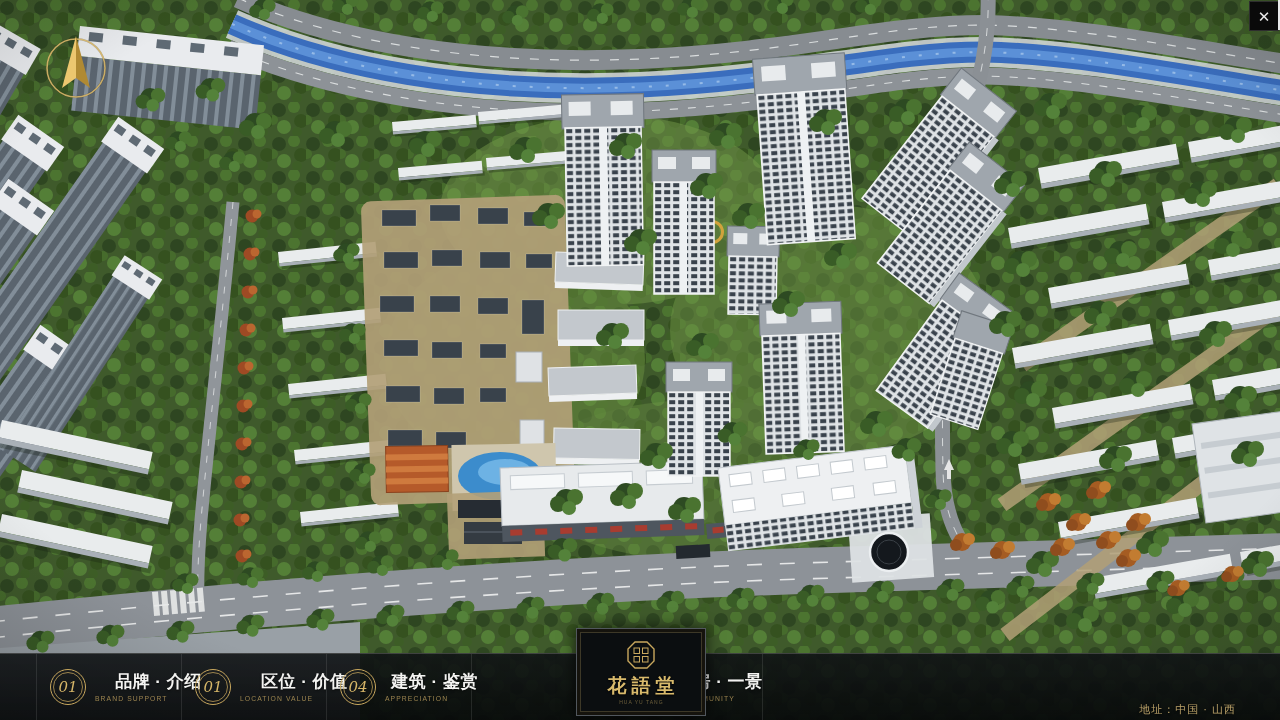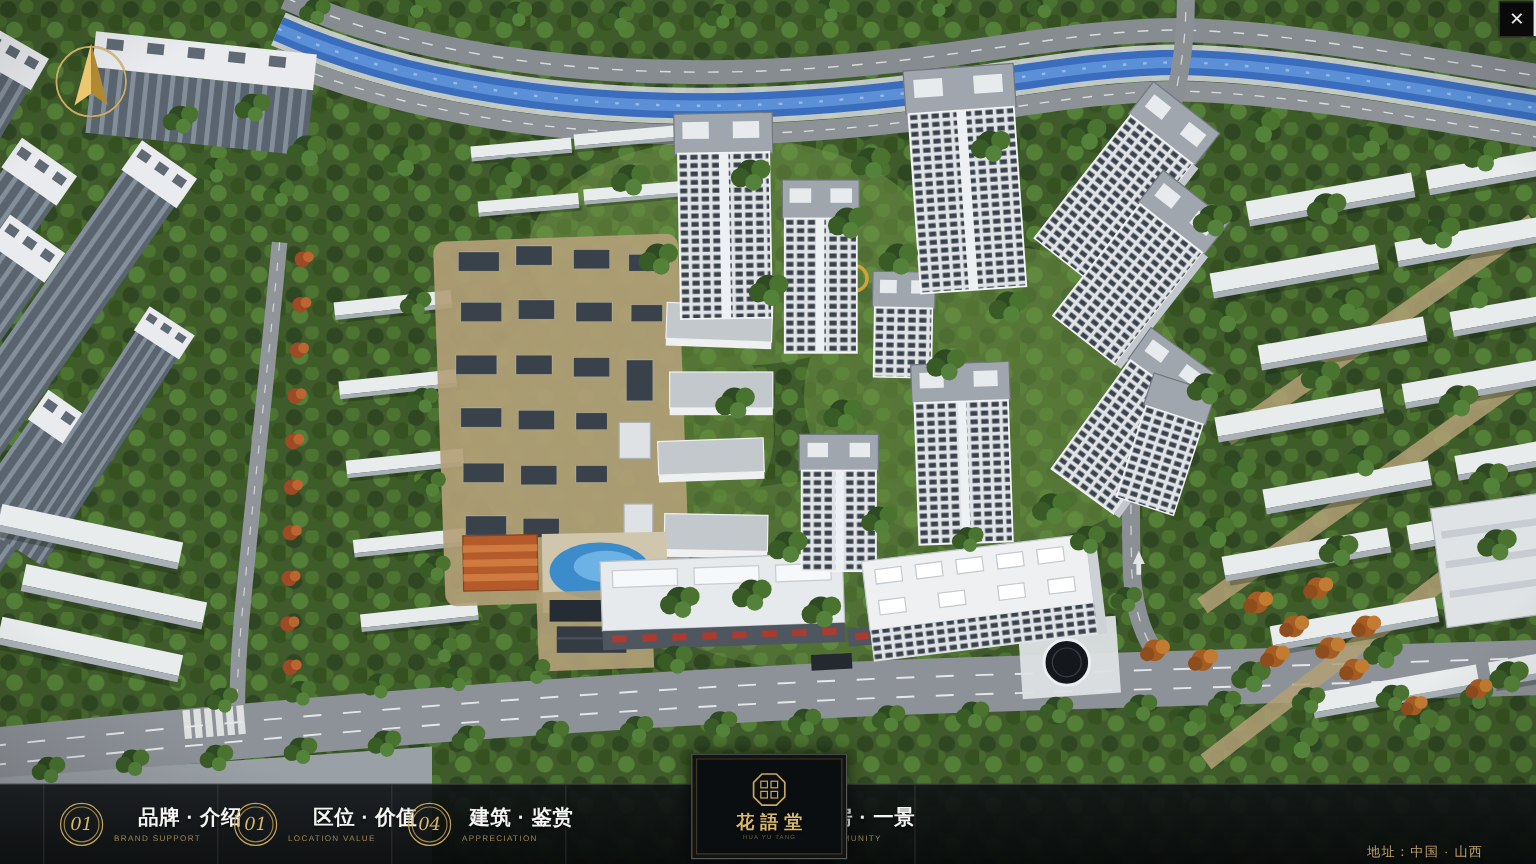--- a/index.html
+++ b/index.html
@@ -34,21 +34,21 @@
       text-shadow:0 1px 2px rgba(0,0,0,.6);}
   .en{display:block;height:9px;font-size:10px;color:#9d8550;letter-spacing:1.6px;white-space:nowrap;
       transform:scale(.68);transform-origin:0 0;margin-top:2px;}
   .logo-spacer{width:146px;flex:0 0 146px;}
 
   
   .logo-box{position:absolute;left:576px;bottom:4px;width:128px;height:86px;background:#0b0e10;
     border:1px solid #51575d;box-shadow:inset 0 0 0 3px rgba(0,0,0,.65),
     inset 0 0 0 4px rgba(195,165,100,.28),0 0 14px rgba(0,0,0,.7);
     display:flex;flex-direction:column;align-items:center;justify-content:center;z-index:6;cursor:pointer;}
-  .logo-name{font-family:"DejaVu Serif","Liberation Serif",serif;font-weight:bold;font-size:15px;
+  .logo-name{font-family:"DejaVu Serif","Liberation Serif",serif;font-weight:bold;font-size:19px;
     color:#d9ba6c;letter-spacing:5px;margin-top:3px;text-indent:5px;text-shadow:0 1px 2px #000;}
   .logo-tag{display:block;height:6px;font-size:10px;color:rgba(190,160,95,.55);letter-spacing:2px;
     transform:scale(.5);transform-origin:50% 0;white-space:nowrap;}
 
   
   .address{position:absolute;right:44px;bottom:3px;font-size:11px;letter-spacing:1px;
     color:rgba(198,172,112,.95);z-index:7;text-shadow:0 1px 2px rgba(0,0,0,.8);}
 </style>
 </head>
 <body>

